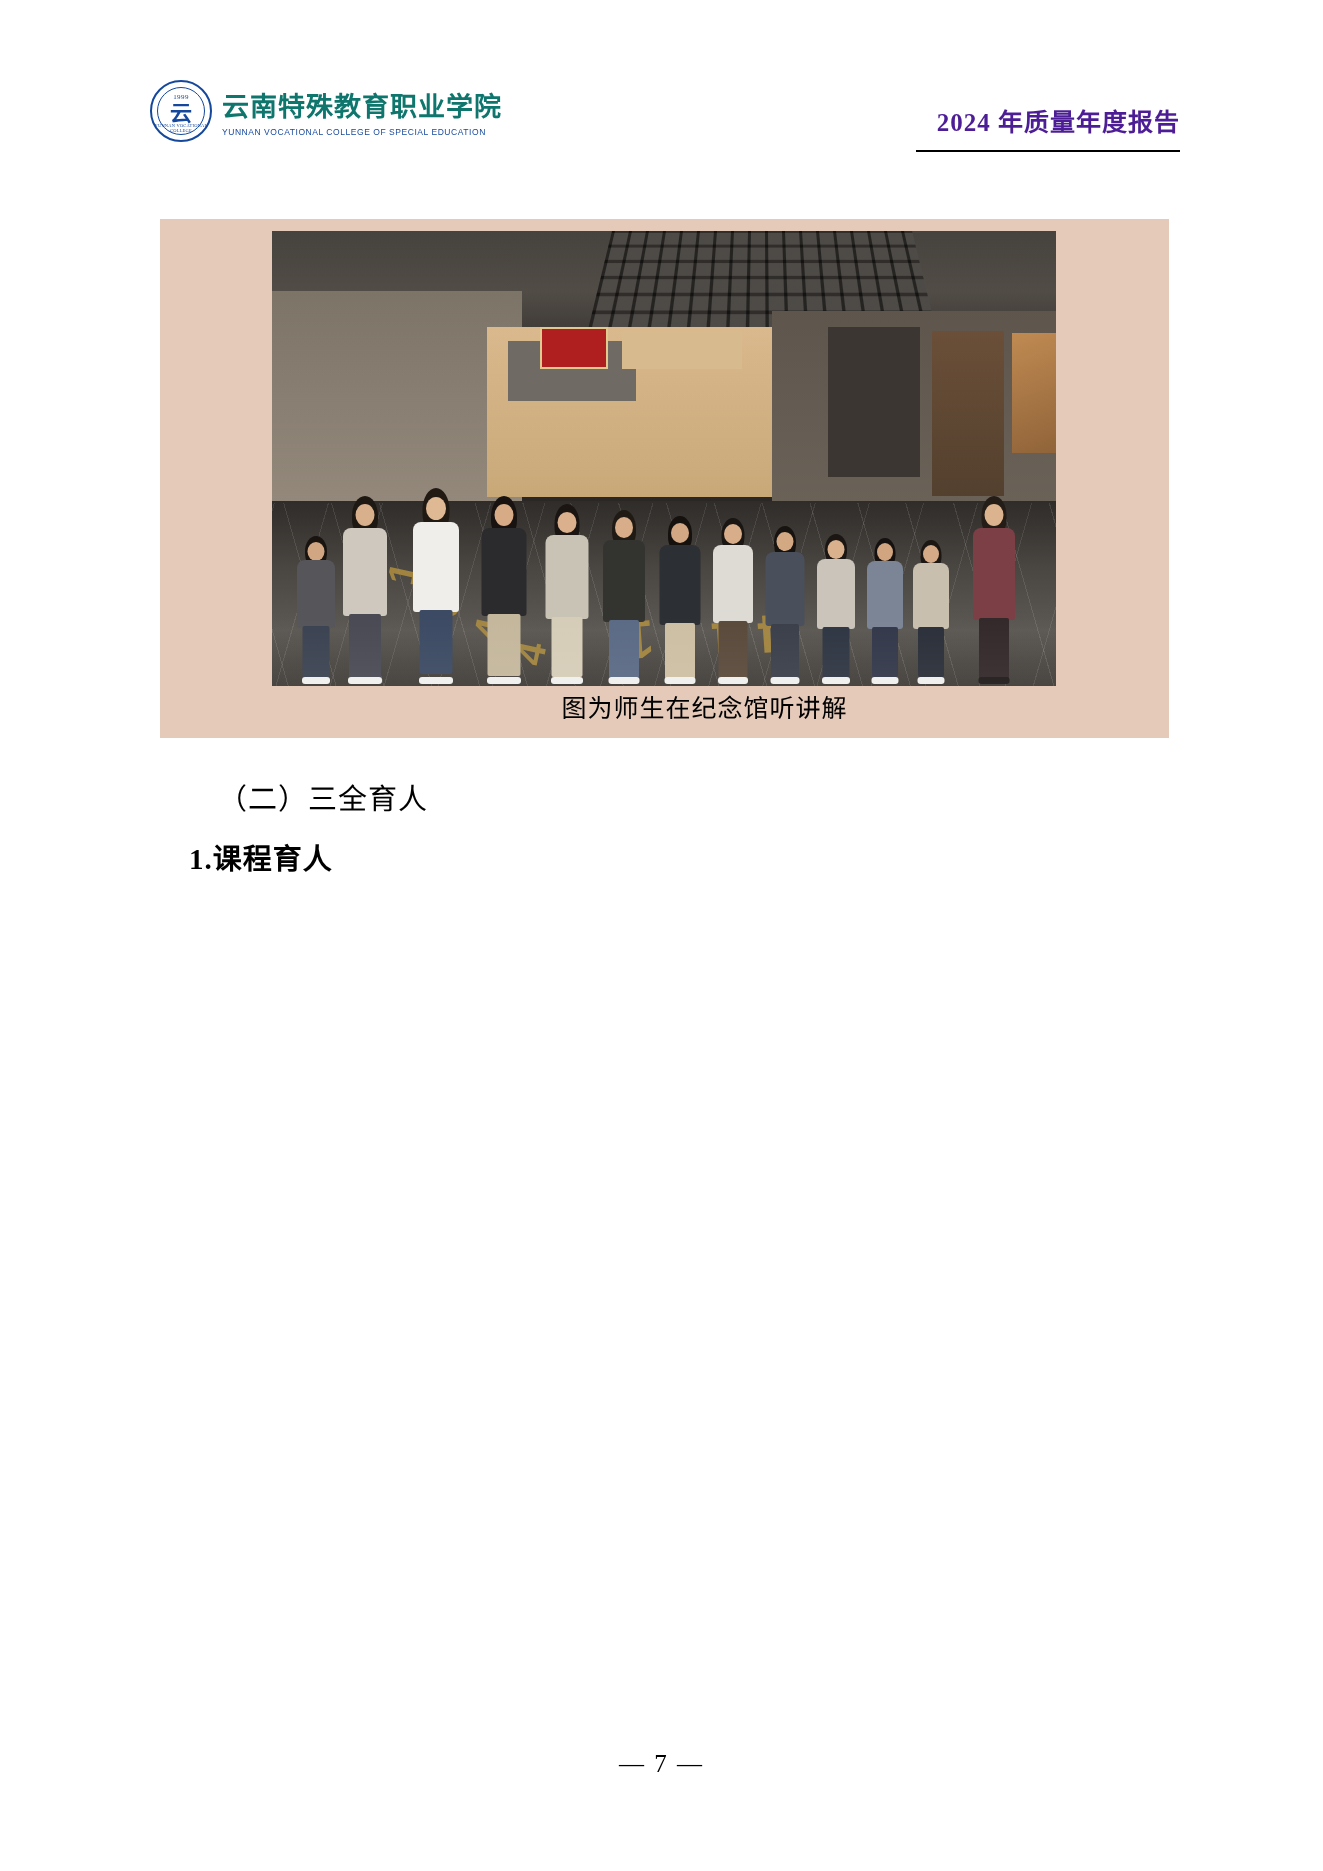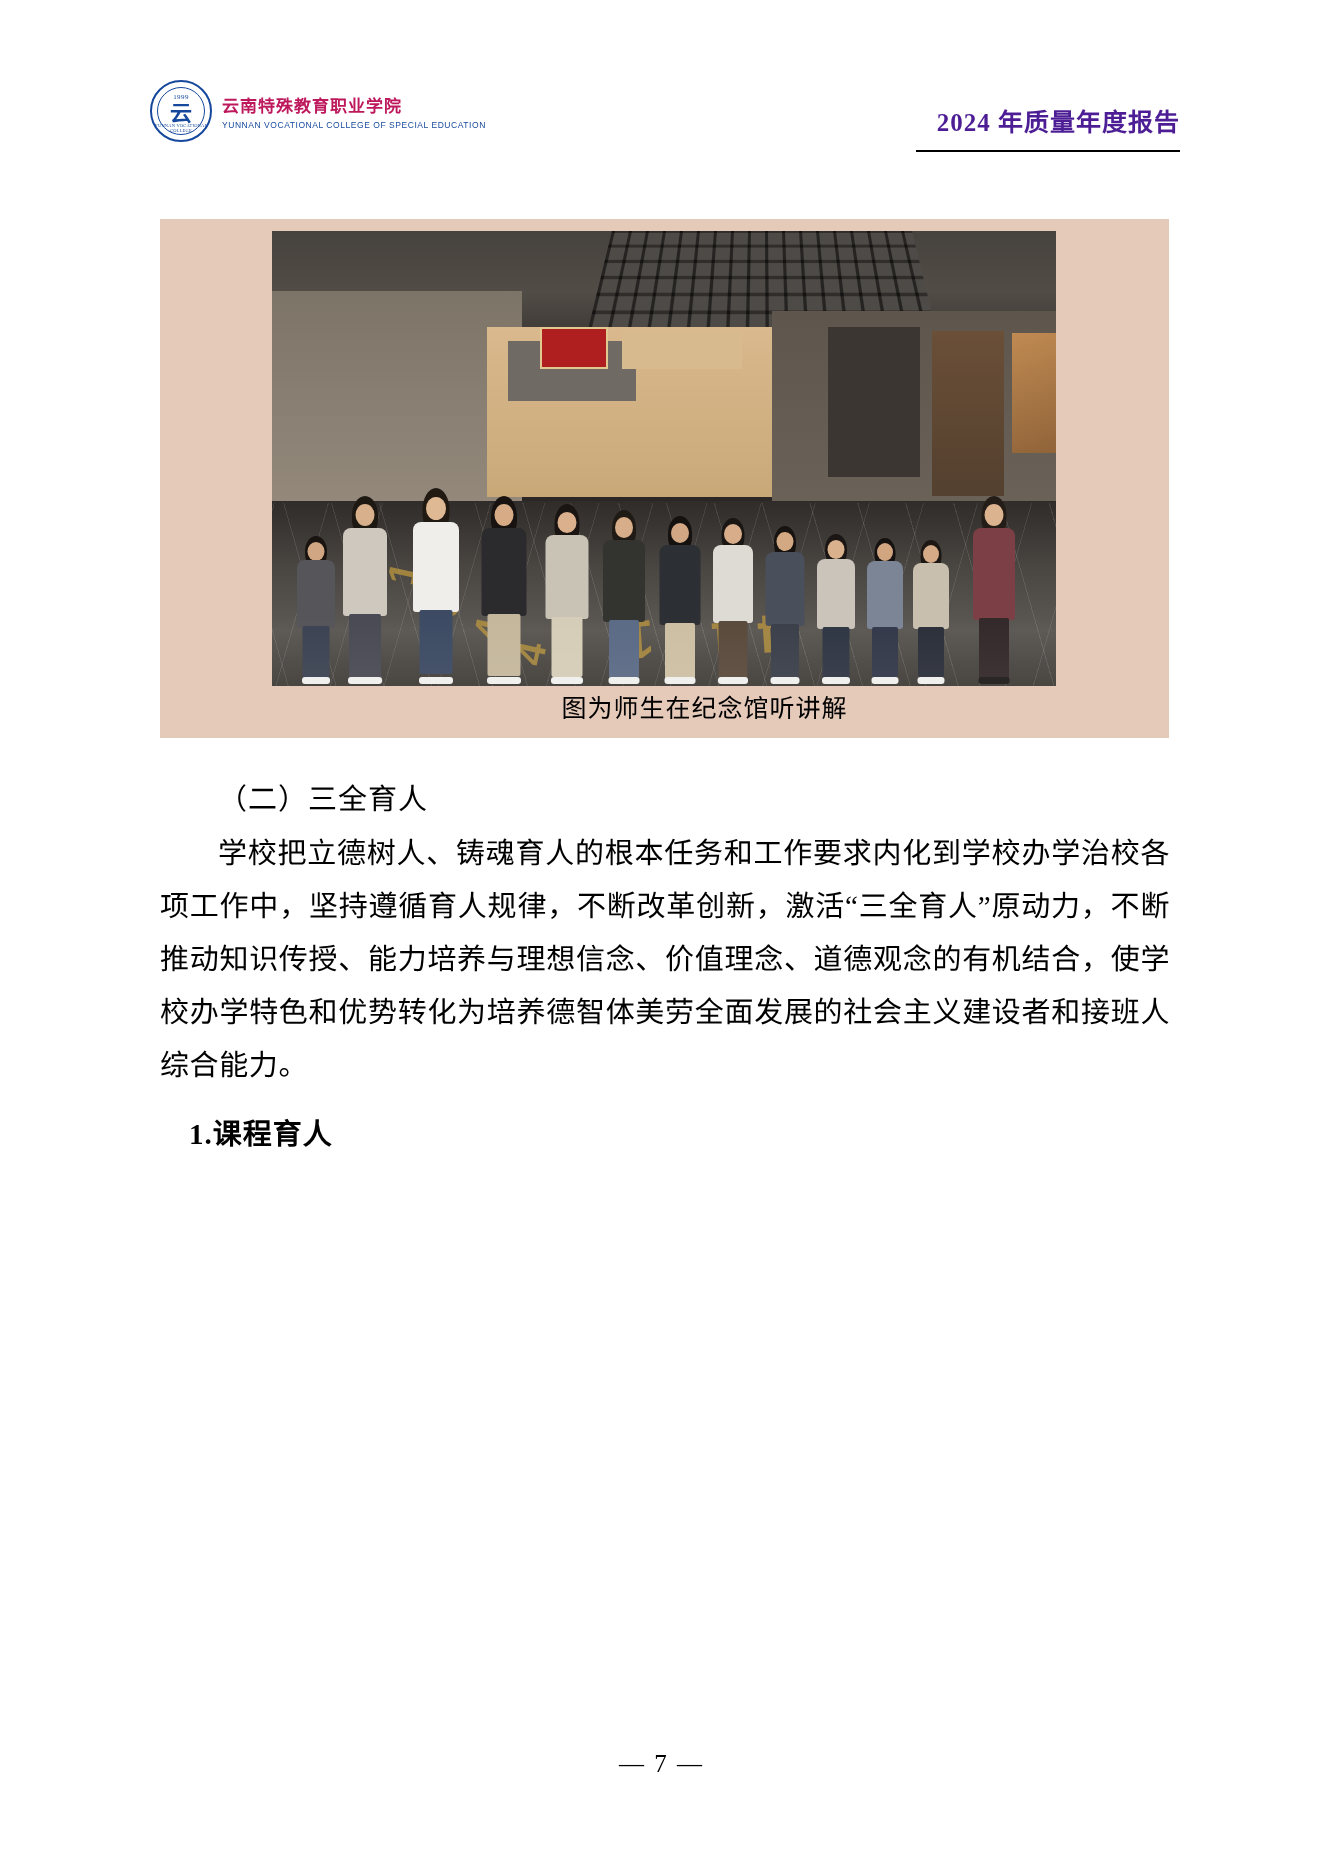--- a/index.html
+++ b/index.html
@@ -90,22 +90,22 @@
     letter-spacing: .2px;
     transform: scaleY(0.9);
   }
   .logo-text {
     display: flex;
     flex-direction: column;
     justify-content: center;
     gap: 3px;
   }
   .logo-cn {
-    font-size: 17px;
-    color: #be185d;
+    font-size: 27px;
+    color: #0f766e;
     font-weight: bold;
     letter-spacing: 1px;
     font-family: "Liberation Serif", serif;
     white-space: nowrap;
   }
   .logo-en {
     font-size: 8.5px;
     color: #15489c;
     letter-spacing: .55px;
     white-space: nowrap;
@@ -445,18 +445,17 @@
         <div class="p-legs" style="top:90px;width:27px;height:52px;background:#3b4251;"></div>
         <div class="p-shoes" style="bottom:2px;width:28px;"></div>
       </div>
       <div class="ph-reflect"></div>
     </div>
     <div class="caption">图为师生在纪念馆听讲解</div>
   </div>
 
   <div class="content">
     <div class="h-sub">（二）三全育人</div>
-    <p class="para">学校把立德树人、铸魂育人的根本任务和工作要求内化到学校办学治校各项工作中，坚持遵循育人规律，不断改革创新，激活“三全育人”原动力，不断推动知识传授、能力培养与理想信念、价值理念、道德观念的有机结合，使学校办学特色和优势转化为培养德智体美劳全面发展的社会主义建设者和接班人综合能力。</p>
     <div class="h-num">1.课程育人</div>
   </div>
 
   <div class="footer">— 7 —</div>
 </div>
 
 </body></html>

